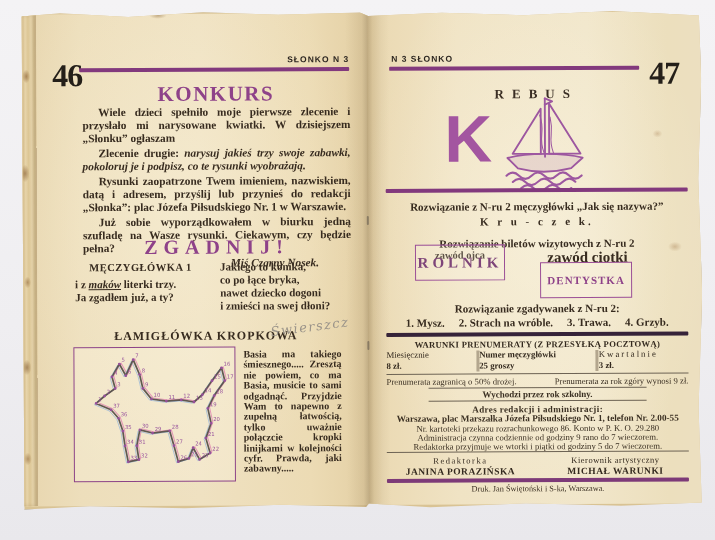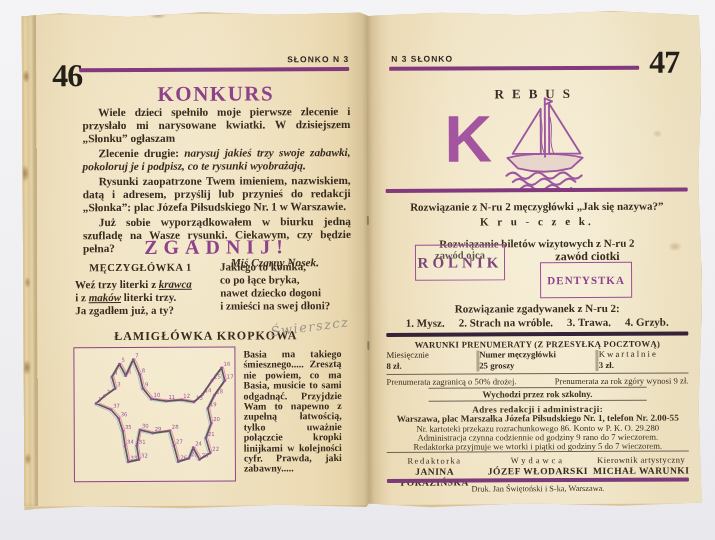--- a/index.html
+++ b/index.html
@@ -107,21 +107,20 @@
       <p>Rysunki zaopatrzone Twem imieniem, nazwiskiem, datą i adresem, przyślij lub przynieś do redakcji „Słonka”: plac Józefa Piłsudskiego Nr. 1 w Warszawie.</p>
       <p>Już sobie wyporządkowałem w biurku jedną szufladę na Wasze rysunki. Ciekawym, czy będzie pełna?</p>
       <p class="sig">Miś Czarny Nosek.</p>
     </div>
 
     <div class="title-zgadnij" style="left:63px;top:222px;width:267px;">ZGADNIJ!</div>
 
     <div class="cols" style="left:55px;top:247px;width:276px;gap:14px;">
       <div class="mcol" style="width:131px;">
         <h4>MĘCZYGŁÓWKA 1</h4>
-        <div><span>Weź trzy literki z </span><span class="em-old u">krawca</span></div>
         <div><span>i z </span><span class="em-old u">maków</span><span> literki trzy.</span></div>
         <div>Ja zgadłem już, a ty?</div>
       </div>
       <div class="mcol" style="width:131px;">
         <div>Jakiego to konika,</div>
         <div>co po łące bryka,</div>
         <div>nawet dziecko dogoni</div>
         <div>i zmieści na swej dłoni?</div>
       </div>
     </div>
@@ -212,21 +211,21 @@
     </div>
 
     <div class="side-text" style="left:223px;top:336px;width:98px;">Basia ma takiego śmiesznego..... Zresztą nie powiem, co ma Basia, musicie to sami odgadnąć. Przyjdzie Wam to napewno z zupełną łatwością, tylko uważnie połączcie kropki linijkami w kolejności cyfr. Prawda, jaki zabawny.....</div>
   </div>
 
   <div class="page page-right">
     <div class="fox" style="left:300px;top:230px;width:14px;height:10px;background:radial-gradient(rgba(140,90,40,.30),rgba(140,90,40,0) 70%);"></div>
     <div class="fox" style="left:285px;top:118px;width:10px;height:8px;background:radial-gradient(rgba(140,90,40,.25),rgba(140,90,40,0) 70%);"></div>
 
     <div class="masthead" style="left:24px;top:41px;">N 3 SŁONKO</div>
-    <div class="pagenum" style="left:282px;top:32px;">47</div>
+    <div class="pagenum" style="left:282px;top:43px;">47</div>
     <div class="hrule" style="left:22px;top:54px;width:250px;height:3.5px;"></div>
 
     <div class="title-rebus" style="left:18px;top:74px;width:302px;">REBUS</div>
 
     <div class="big-k" style="left:77px;top:96px;">K</div>
 
     <svg style="position:absolute;left:126px;top:82px;" width="104" height="96" viewBox="0 0 95 92">
       <g fill="none" stroke="#9d57a0" stroke-width="1.8" stroke-linecap="round" stroke-linejoin="round">
         <line x1="47" y1="4" x2="47" y2="60"></line>
         <path d="M47,4 l7,3 l-7,3"></path>
@@ -243,21 +242,21 @@
       </g>
     </svg>
 
     <div class="hrule" style="left:18px;top:176px;width:302px;height:3.5px;"></div>
 
     <div class="sol-line" style="left:10px;top:188px;width:318px;">Rozwiązanie z N-ru 2 męczygłówki „Jak się nazywa?”</div>
     <div class="sol-line" style="left:18px;top:203px;width:302px;letter-spacing:3px;">K r u - c z e k.</div>
 
     <div class="sol-line" style="left:18px;top:225px;width:302px;">Rozwiązanie biletów wizytowych z N-ru 2</div>
     <div class="sol-line" style="left:47px;top:237px;width:90px;font-size:10.5px;">zawód ojca</div>
-    <div class="sol-line" style="left:172px;top:237px;width:95px;font-size:12px;">zawód ciotki</div>
+    <div class="sol-line" style="left:172px;top:237px;width:95px;font-size:15px;">zawód ciotki</div>
 
     <div class="answer-box" style="left:47px;top:232px;width:88px;height:34px;color:#7e4579;letter-spacing:4px;font-size:15px;">ROLNIK</div>
     <div class="answer-box" style="left:172px;top:250px;width:90px;height:34px;color:#8e4289;letter-spacing:1px;font-size:11px;">DENTYSTKA</div>
 
     <div class="sol-line" style="left:18px;top:290px;width:302px;">Rozwiązanie zgadywanek z N-ru 2:</div>
     <div class="sol-line" style="left:8px;top:304px;width:322px;display:flex;justify-content:center;gap:14px;">
       <span>1. Mysz.</span>
       <span>2. Strach na wróble.</span>
       <span>3. Trawa.</span>
       <span>4. Grzyb.</span>
@@ -300,24 +299,20 @@
     <div class="small-line" style="left:18px;top:429px;width:302px;text-align:center;">Redaktorka przyjmuje we wtorki i piątki od godziny 5 do 7 wieczorem.</div>
 
     <div class="thinline" style="left:18px;top:439px;width:302px;"></div>
 
     <div class="staff" style="left:14px;top:443px;width:310px;">
       <div class="cell">
         <div class="role">Redaktorka</div>
         <div class="name">JANINA PORAZIŃSKA</div>
       </div>
       <div class="cell">
-        <div class="role" style="letter-spacing:3px;">Wydawca</div>
-        <div class="name">JÓZEF WŁODARSKI</div>
-      </div>
-      <div class="cell">
         <div class="role" style="letter-spacing:.5px;">Kierownik artystyczny</div>
         <div class="name">MICHAŁ WARUNKI</div>
       </div>
     </div>
 
     <div class="hrule" style="left:18px;top:466px;width:302px;height:3.5px;background:#7d3a78;"></div>
     <div class="small-line" style="left:18px;top:472px;width:302px;text-align:center;font-size:8.3px;">Druk. Jan Świętoński i S-ka, Warszawa.</div>
   </div>
 
   <div class="spine-shadow"></div>

